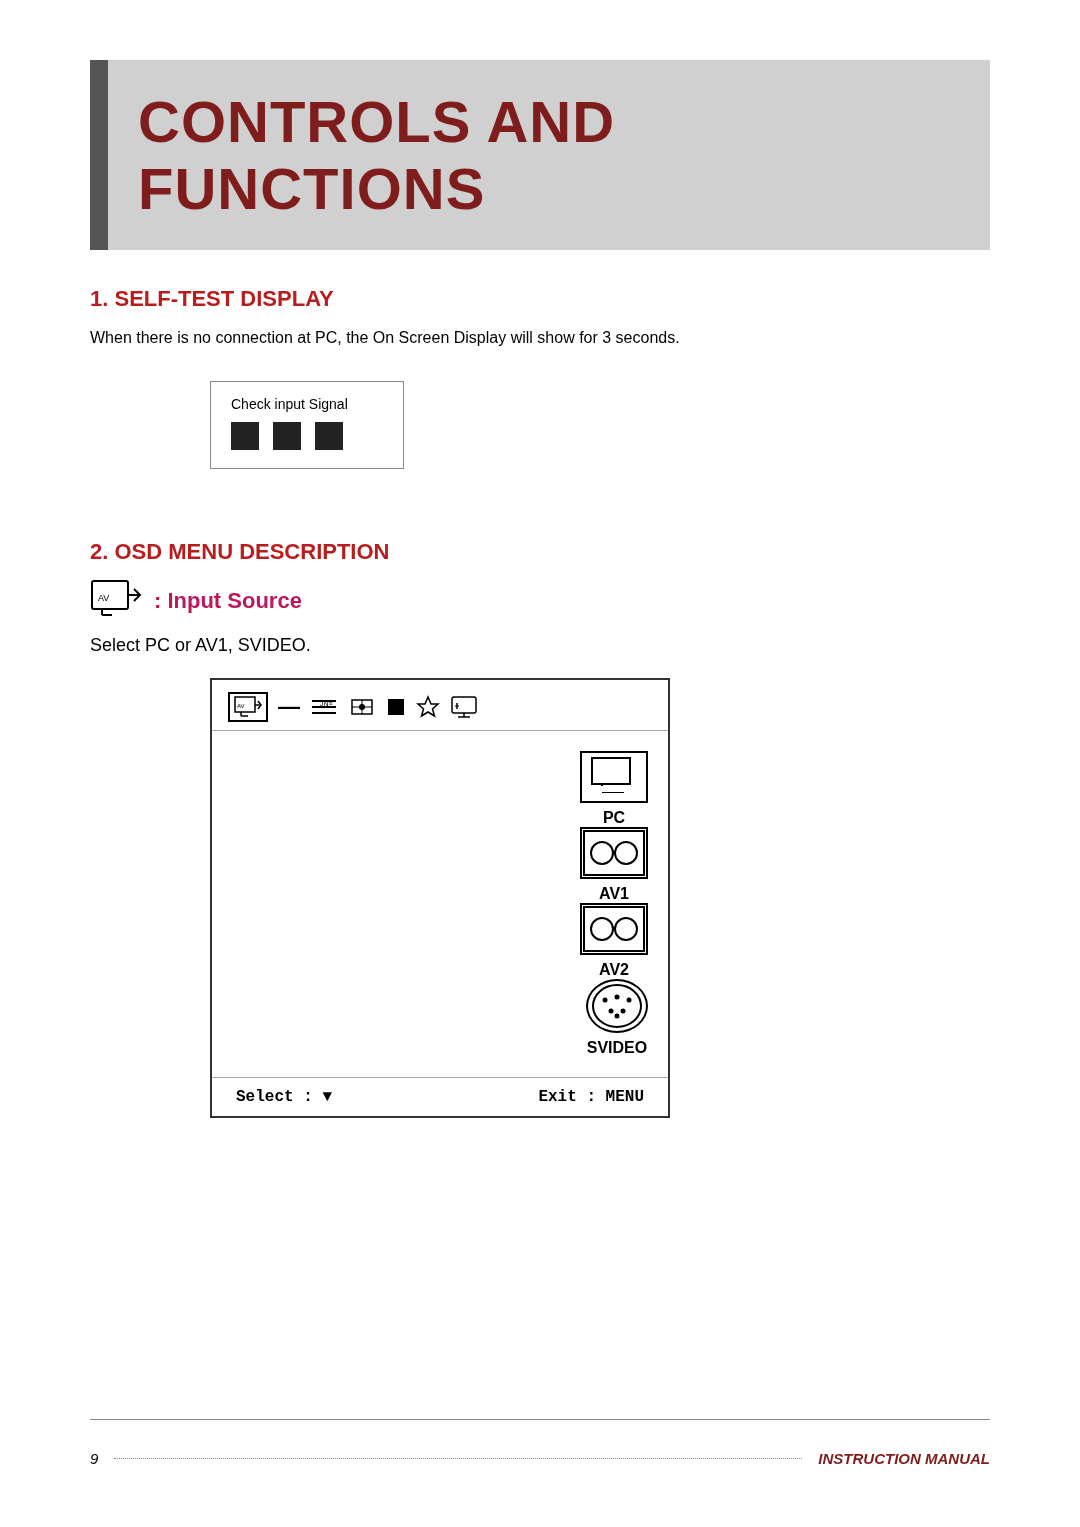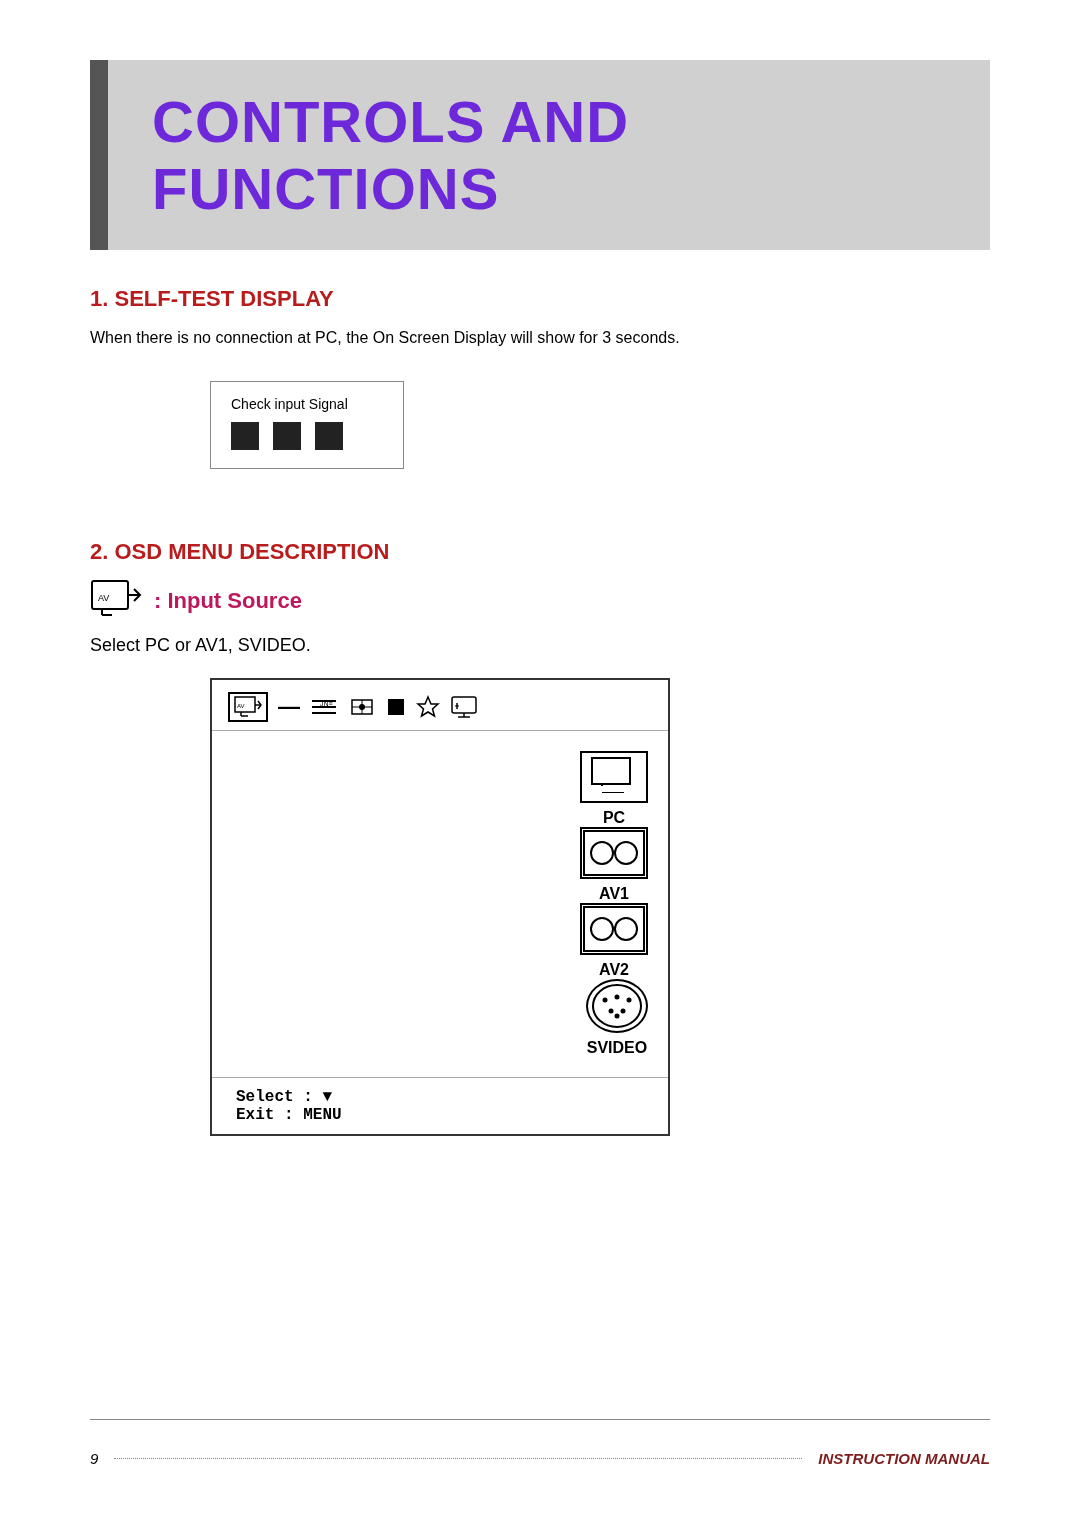--- a/index.html
+++ b/index.html
@@ -36,23 +36,23 @@
       height: 100%;
       background: #555555;
       position: absolute;
       left: 0;
       top: 0;
     }
 
     .header-title {
       font-size: 58px;
       font-weight: 900;
-      color: #6d28d9;
+      color: #7f1d1d;
       letter-spacing: 1px;
-      margin-left: 42px;
+      margin-left: 28px;
       font-family: Arial, Helvetica, sans-serif;
     }
 
     
     .section-heading {
       font-size: 22px;
       font-weight: 900;
       color: #b91c1c;
       margin-bottom: 14px;
       font-family: Arial, Helvetica, sans-serif;
@@ -190,21 +190,20 @@
     }
 
     .menu-footer {
       display: flex;
       justify-content: space-between;
       padding: 10px 24px;
       border-top: 1px solid #aaaaaa;
       font-size: 16px;
       font-weight: bold;
       font-family: 'Courier New', Courier, monospace;
-      flex-direction: column;
     }
 
     
     .page-footer {
       margin-top: auto;
       padding-top: 30px;
       border-top: 1px solid #888888;
       display: flex;
       align-items: center;
       gap: 16px;

